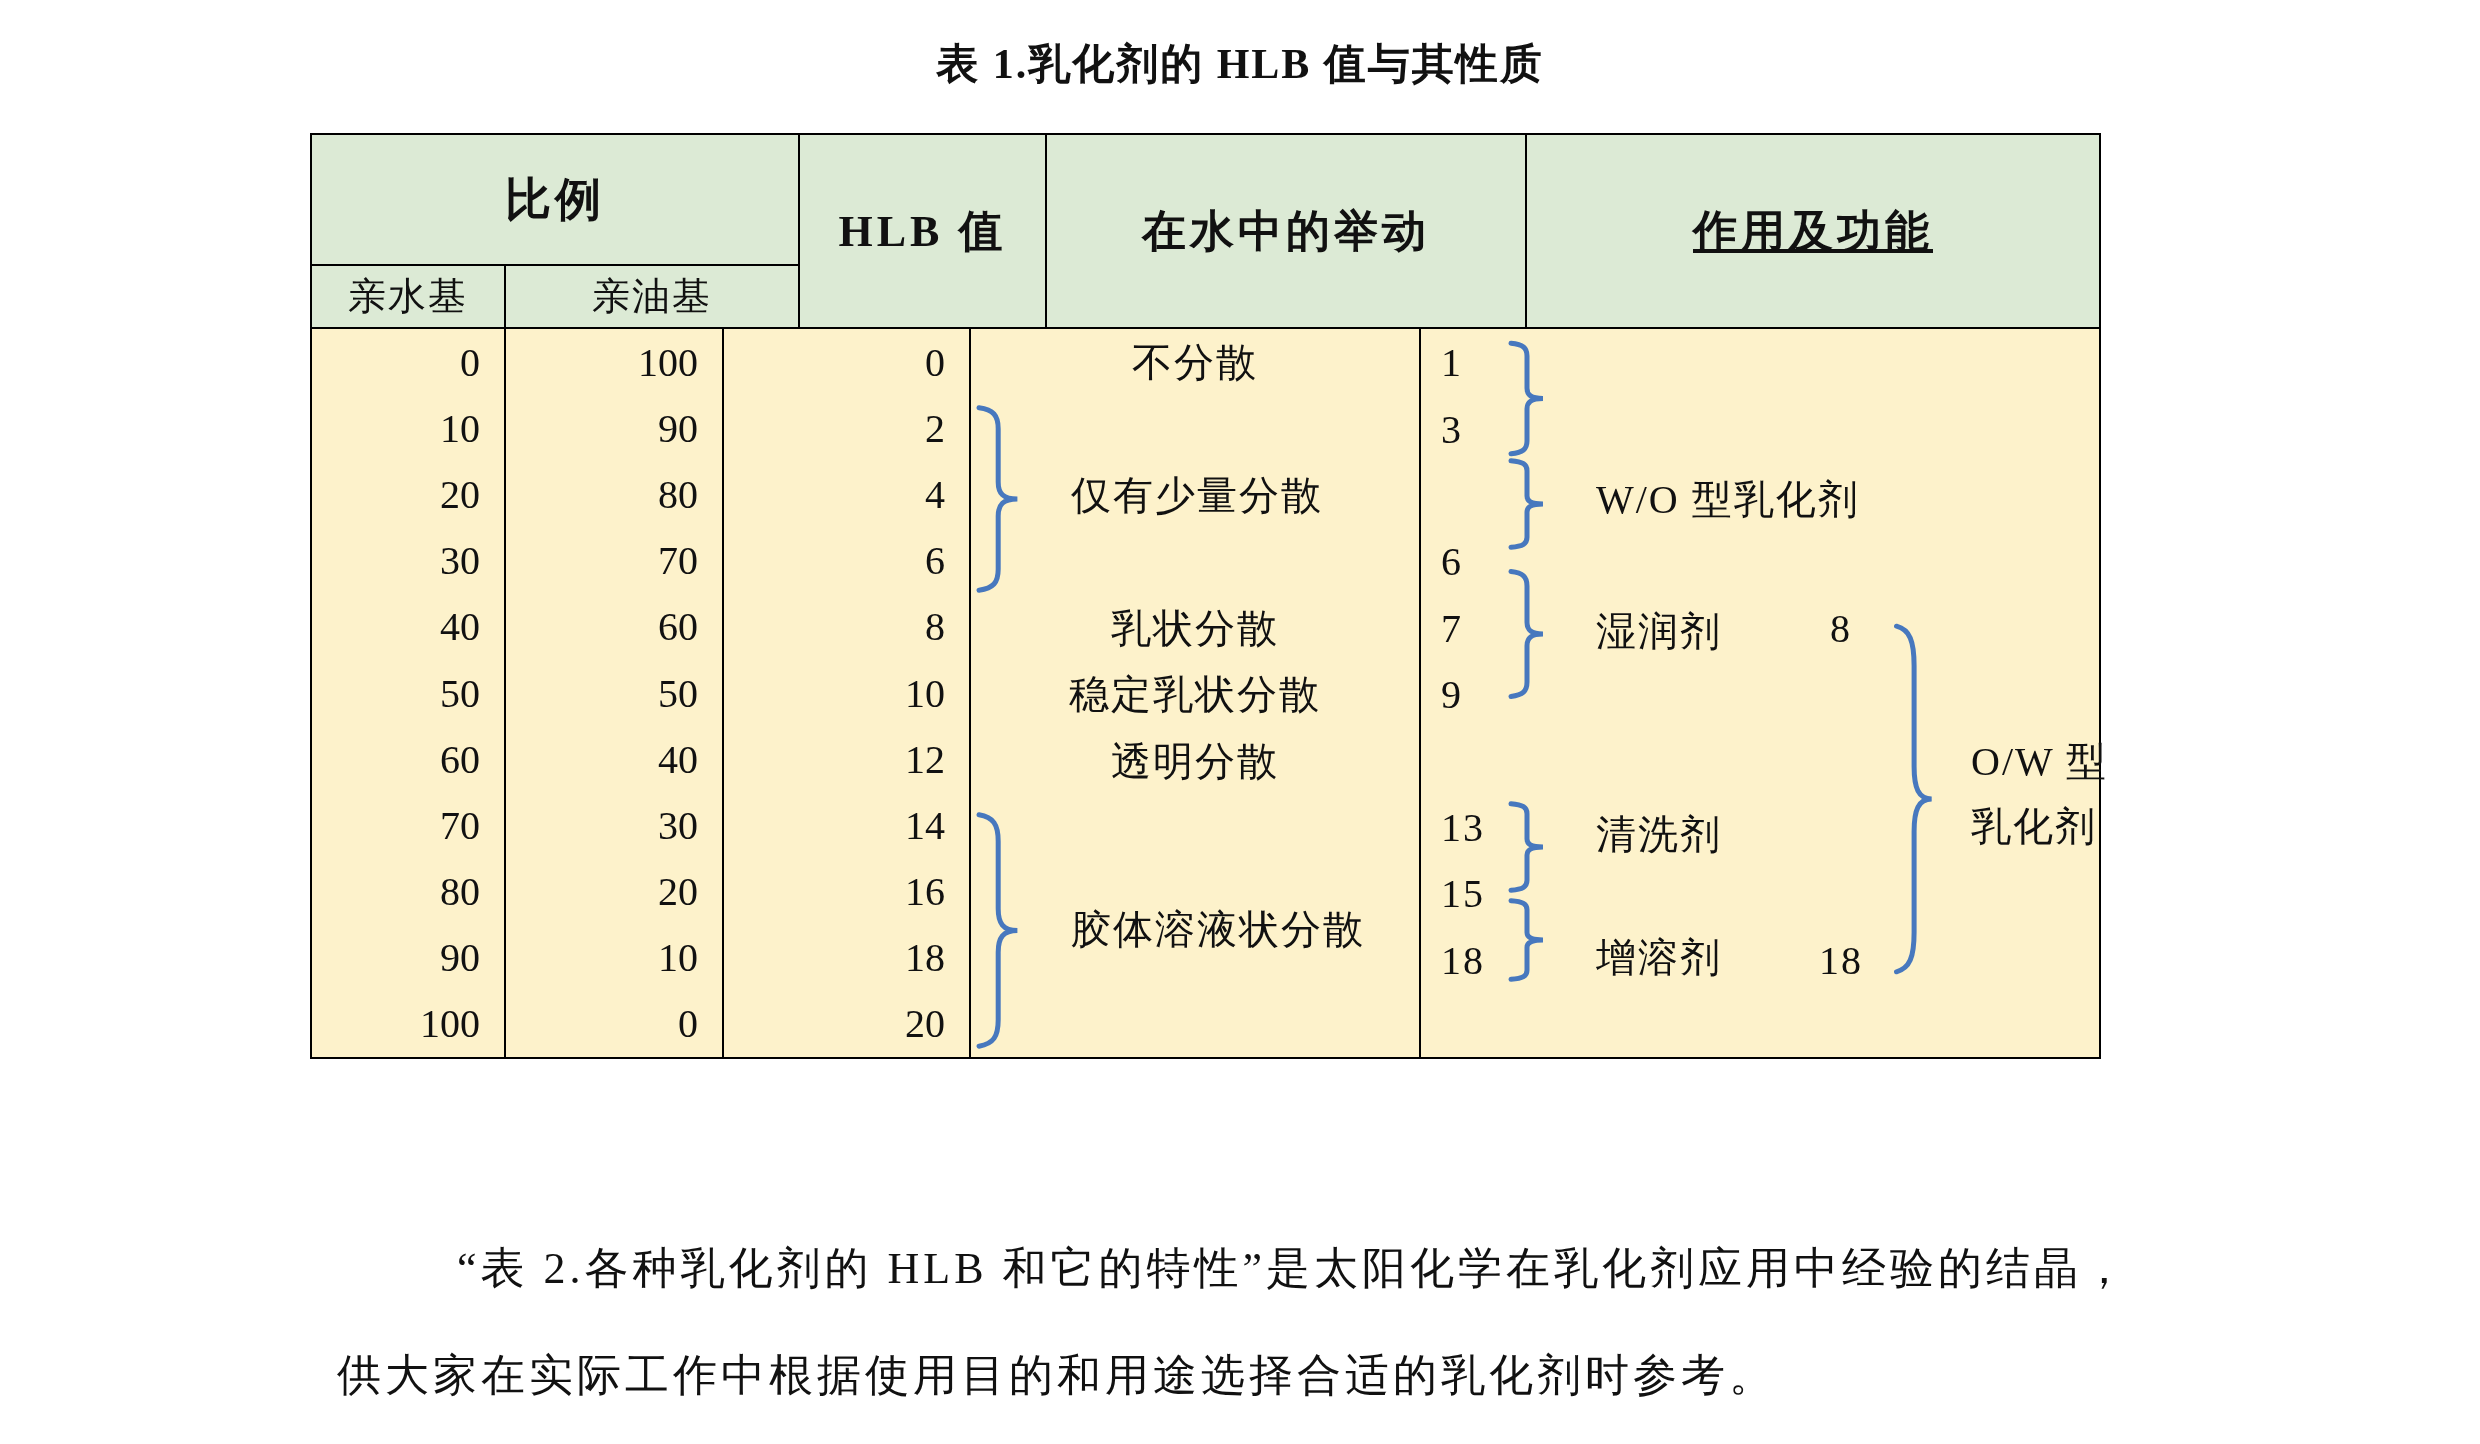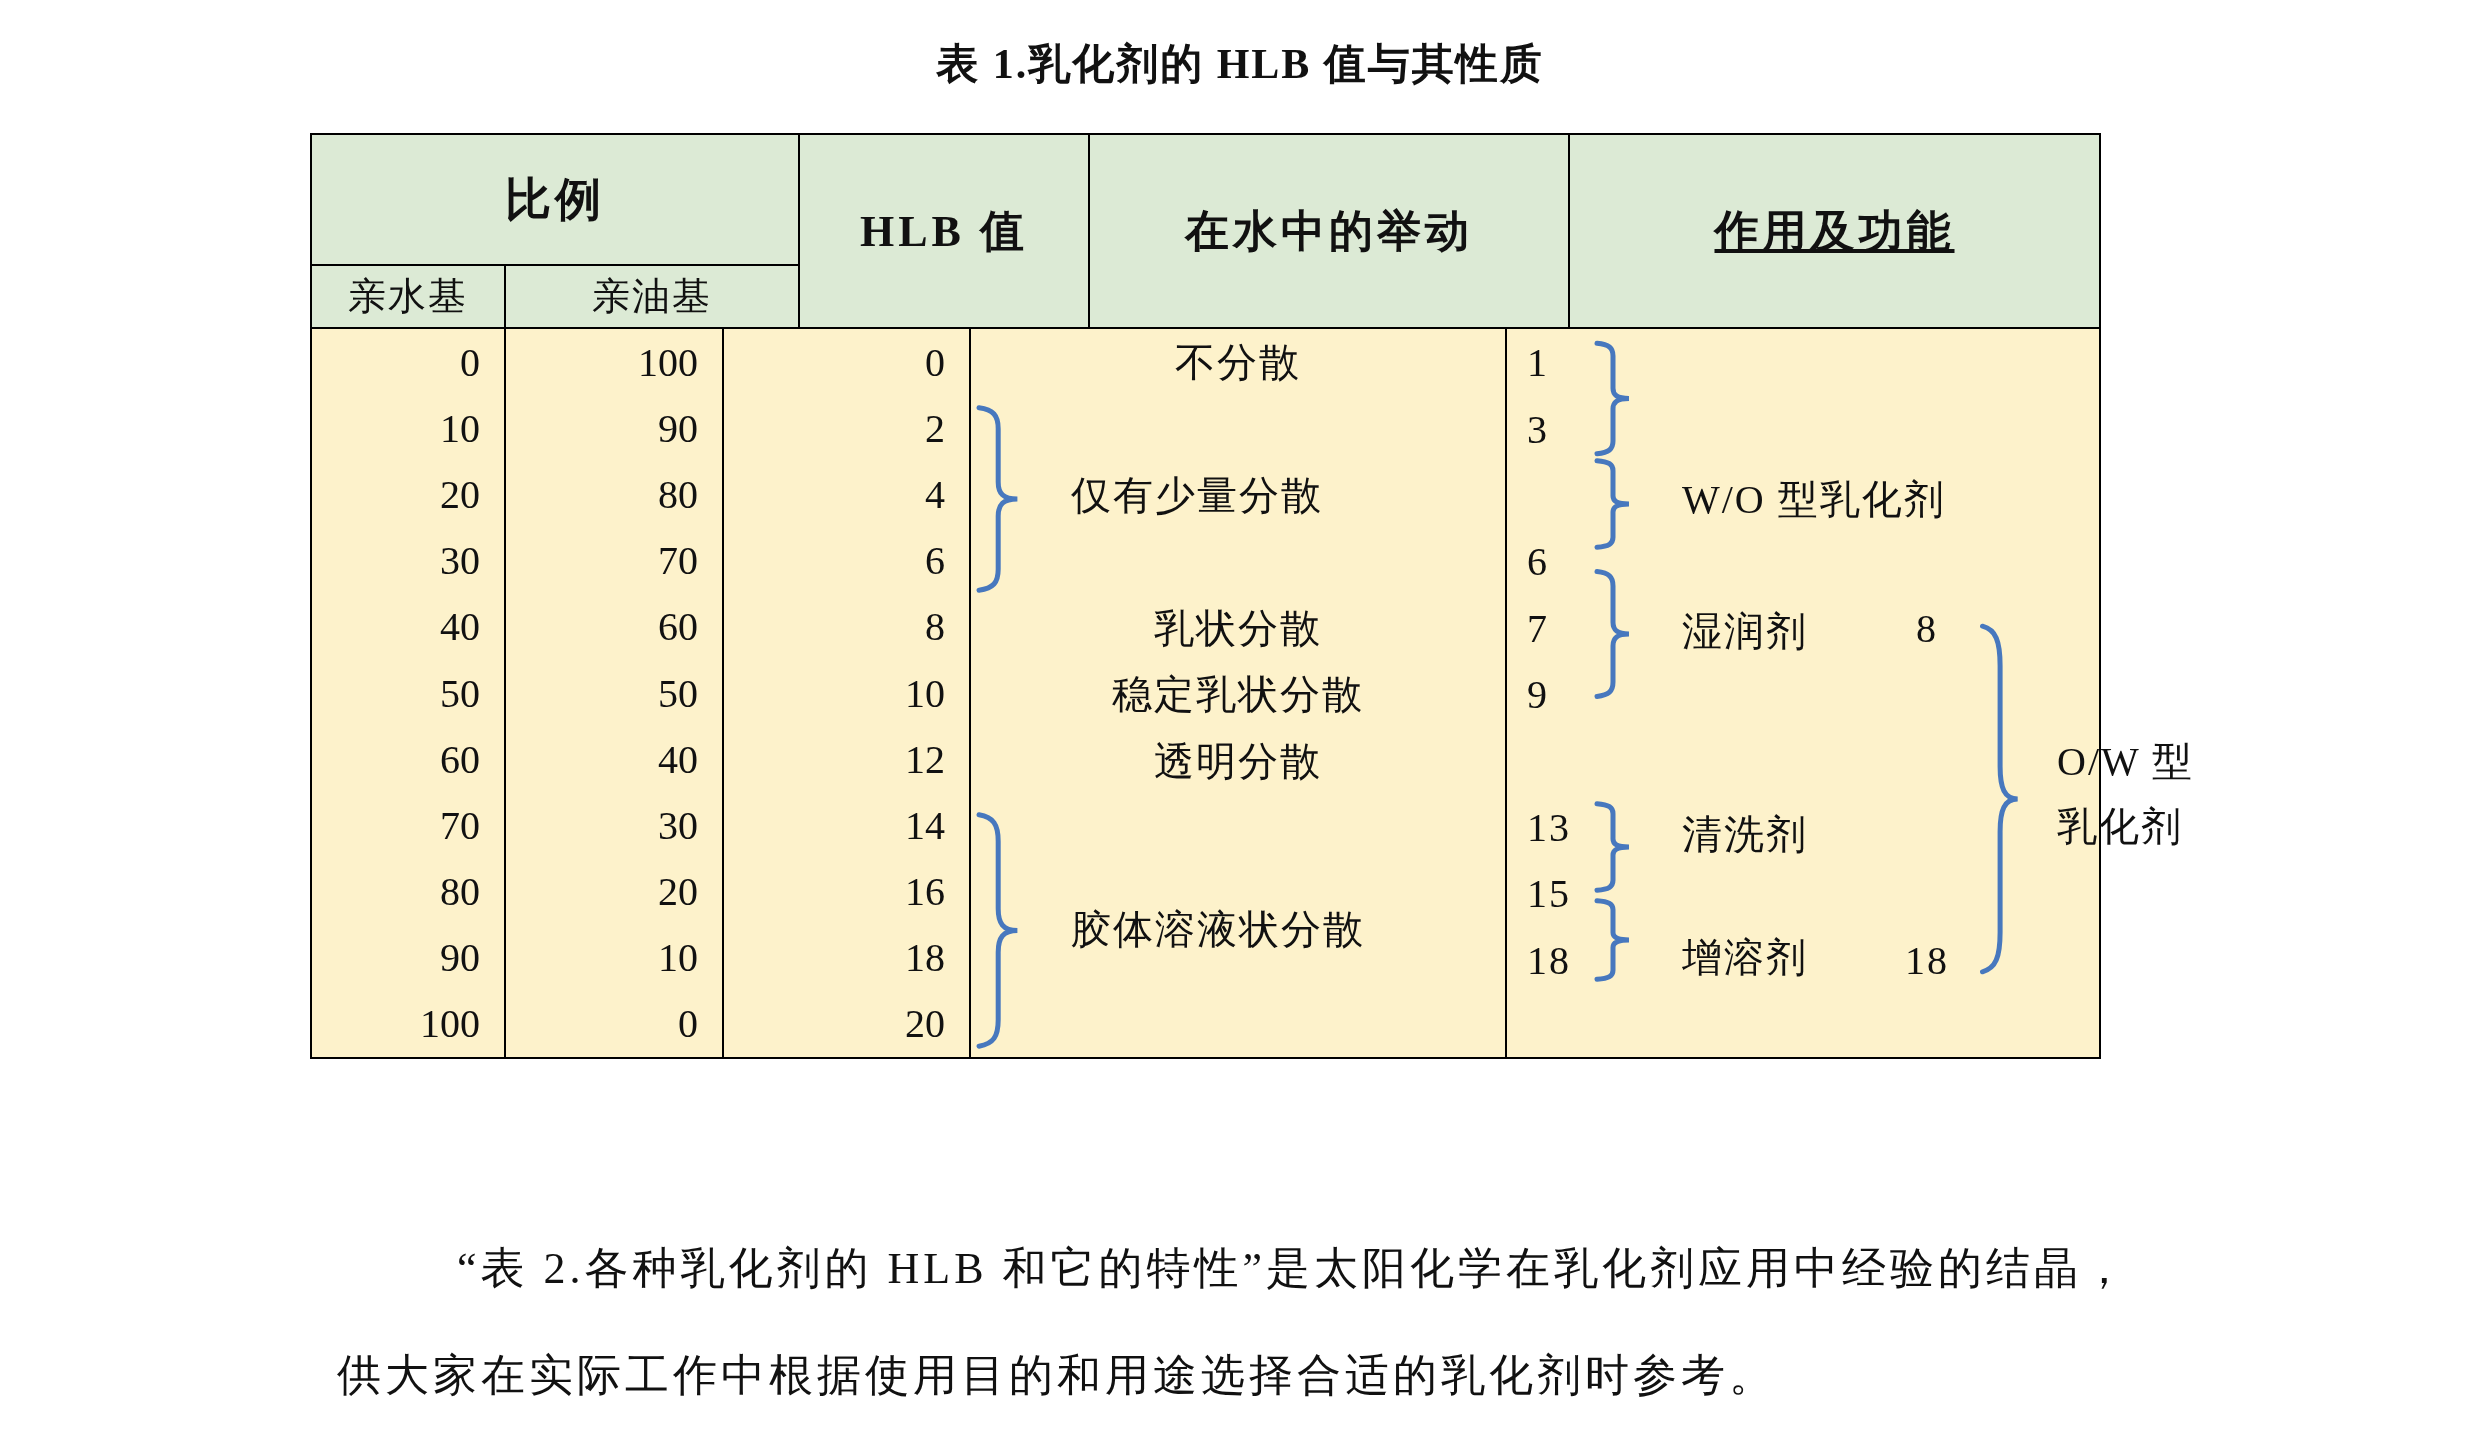--- a/index.html
+++ b/index.html
@@ -39,37 +39,37 @@
   .sub-cell {
     display:flex; align-items:center; justify-content:center;
     font-size:38px; letter-spacing:2px;
   }
   .sub-cell.first { width:194px; border-right:2px solid #000; }
   .sub-cell.second { flex:1; }
   .head-cell {
     display:flex; align-items:center; justify-content:center;
     font-size:44px; font-weight:bold; letter-spacing:4px;
   }
-  .c-hlb { width:290px; border-right:2px solid #000; }
+  .c-hlb { width:247px; border-right:2px solid #000; }
   .c-behavior { width:480px; border-right:2px solid #000; }
   .c-function { flex:1;text-decoration:underline; }
 
   .tbody {
     display:flex; height:728px;
     background:var(--body-bg,#fdf2cb);
   }
   .num-col { display:flex; flex-direction:column; }
   .num-col.col1 { width:194px; border-right:2px solid #000; }
   .num-col.col2 { width:218px; border-right:2px solid #000; }
   .num-col.col3 { width:247px; border-right:2px solid #000; }
   .num-cell {
     flex:1; display:flex; align-items:center; justify-content:flex-end;
     padding-right:24px; font-size:40px;
   }
-  .behavior-col { width:536px; border-right:2px solid #000; position:relative; }
+  .behavior-col { width:450px; border-right:2px solid #000; position:relative; }
   .function-col { flex:1; position:relative; }
 
   .abs {
     position:absolute; transform:translateY(-50%);
     white-space:nowrap; font-size:40px; letter-spacing:2px;
   }
   .abs.hcenter { left:0; right:0; text-align:center; }
 
   .brace { position:absolute; overflow:visible; }
   .brace path {

